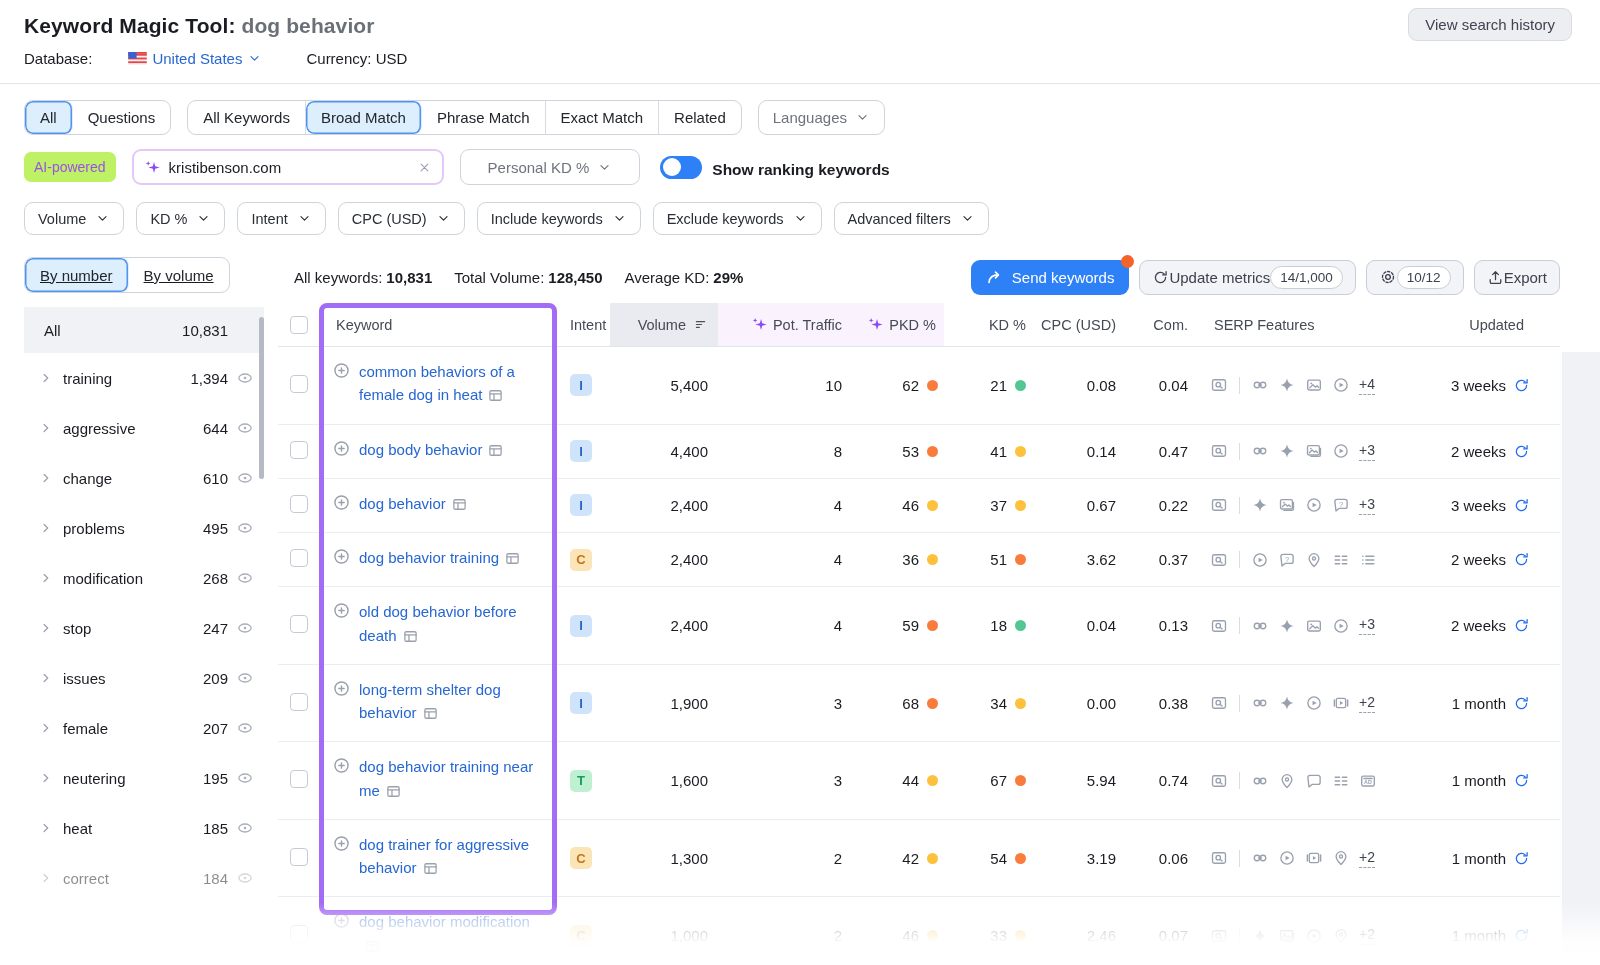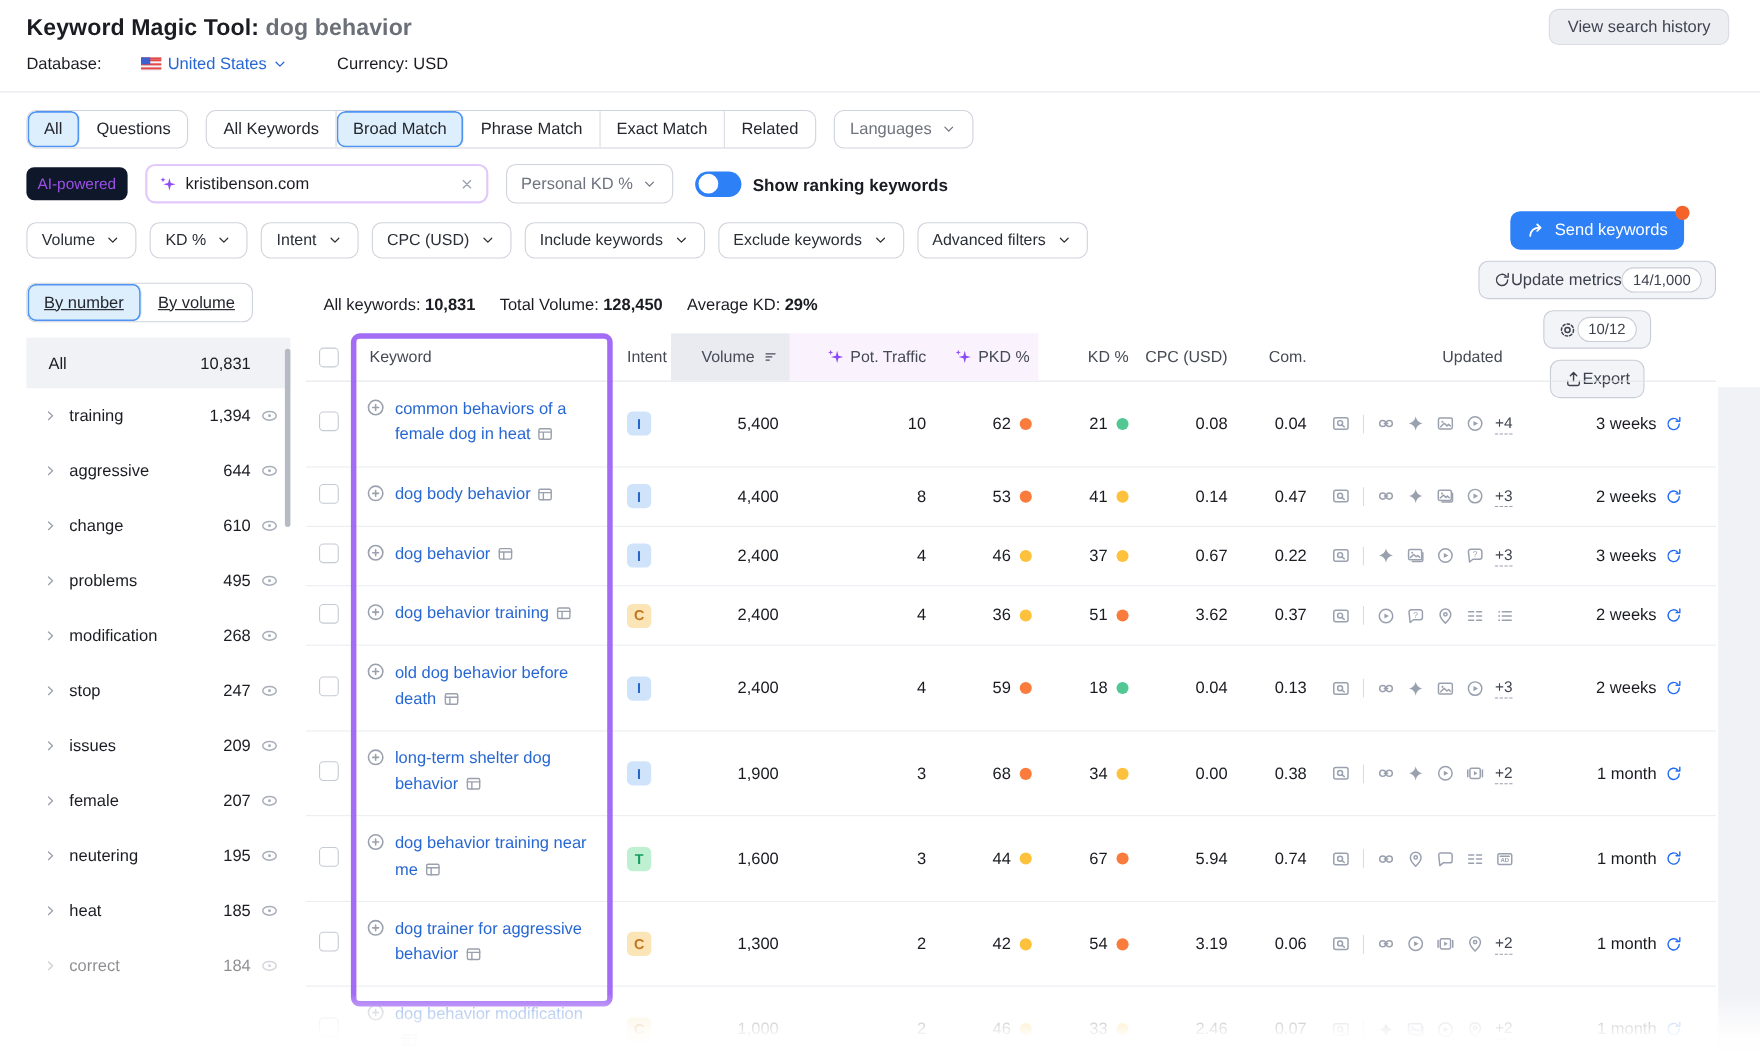--- a/index.html
+++ b/index.html
@@ -26,26 +26,26 @@
   .seg { display:inline-flex; background:#fff; border:1px solid #cfd3db; border-radius:9px; height:35px; overflow:visible; }
   .seg .tab { position:relative; display:flex; align-items:center; padding:0 15px; font-size:15px; color:#23262d;
     background:transparent; border:none; border-right:1px solid #d8dbe2; cursor:pointer; font-family:inherit; }
   .seg .tab:last-child { border-right:none; }
   .seg .tab.sel { background:#ddeefc; box-shadow:inset 0 0 0 1.5px #4f94f2; border-radius:8px; border-right-color:transparent; }
   .lang-btn { display:inline-flex; align-items:center; gap:8px; padding:0 14px; font-size:15px; color:#6e737e;
     background:#fff; border:1px solid #cfd3db; border-radius:9px; height:35px; cursor:pointer; font-family:inherit; }
 
   
   .ai-row { display:flex; align-items:center; padding:14px 24px 0; gap:16px; }
-  .ai-badge { background:#0f172a; color:#9b51e8; font-size:14px; padding:7px 10px; border-radius:7px; }
+  .ai-badge { background:#bef264; color:#9b51e8; font-size:14px; padding:7px 10px; border-radius:7px; }
   .ai-input-wrap { display:flex; align-items:center; gap:8px; width:312px; height:36px;
     border:2px solid #e3c9fa; border-radius:9px; padding:0 10px; background:#fff; }
   .ai-input-wrap input { flex:1; border:none; outline:none; font-size:15px; color:#1a1c22; font-family:inherit; background:transparent; }
   .clear-x { color:#9aa0ac; cursor:pointer; }
-  .dropdown-btn { display:inline-flex; align-items:center; gap:8px; height:36px; padding:0 13px; background:#fff;
+  .dropdown-btn { display:inline-flex; align-items:center; gap:8px; height:36px; padding:0 27px; background:#fff;
     border:1px solid #cfd3db; border-radius:9px; font-size:15px; color:#6e737e; cursor:pointer; font-family:inherit; }
   .toggle-wrap { display:flex; align-items:flex-end; gap:10px; margin-left:4px;font-weight:bold; }
   .toggle { position:relative; width:42px; height:23px; background:#2e80f7; border-radius:12px; cursor:pointer; flex:none; }
   .toggle .knob { position:absolute; left:2.5px; top:2.5px; width:18px; height:18px; border-radius:50%; background:#fff; }
   .toggle-label { font-size:15.5px; color:#1a1c22; }
 
   
   .filters-row { display:flex; align-items:center; gap:12px; padding:17px 24px 0; }
   .filter-btn { display:inline-flex; align-items:center; gap:9px; height:33px; padding:0 13px; background:#fff;
     border:1px solid #cfd3db; border-radius:9px; font-size:14.5px; color:#2a2e36; cursor:pointer; font-family:inherit; }
@@ -63,21 +63,21 @@
   .sgroup .gcount { margin-right:8px; }
   .sgroup .eye { color:#a9aeba; display:flex; }
   .sgroup.faded { opacity:.5; }
   .side-thumb { position:absolute; right:0; top:10px; width:5px; height:162px; background:#b6bac4; border-radius:3px; }
 
   
   .table-col { flex:1; position:relative; }
   .stats-row { display:flex; align-items:center; justify-content:space-between; height:40px; }
   .stats { display:flex; align-items:center; gap:22px; font-size:15px; padding-left:16px; }
   .stat b { margin-left:4px; }
-  .actions { display:flex; align-items:center; gap:10px;flex-direction:column; }
+  .actions { display:flex; align-items:center; gap:10px; }
   .btn-blue { position:relative; display:inline-flex; align-items:center; gap:9px; height:35px; padding:0 15px;
     background:#2e80f7; color:#fff; border:none; border-radius:9px; font-size:15px; cursor:pointer; font-family:inherit; }
   .notif-dot { position:absolute; top:-5px; right:-5px; width:13px; height:13px; background:#f4632a; border-radius:50%; }
   .btn-gray { display:inline-flex; align-items:center; gap:0; height:35px; padding:0 12px; background:#f3f4f7;
     border:1px solid #c9cdd7; border-radius:9px; font-size:15px; color:#3c414d; cursor:pointer; font-family:inherit; }
   .quota-pill { background:#fff; border:1px solid #c9cdd7; border-radius:999px; padding:3px 9px; font-size:13.5px; color:#3c414d; }
 
   
   .table-wrap { position:relative; margin-top:6px; }
   .purple-box { position:absolute; left:41px; top:0; width:238px; height:612px; border:5px solid #a36cf5;
@@ -544,20 +544,21 @@
                 <svg width="17" height="17" viewBox="0 0 20 20" fill="none" stroke="currentColor" stroke-width="1.5" stroke-linecap="round" stroke-linejoin="round">
                   <path d="M11.8 3.4 L13.2 8.6 L18.4 10 L13.2 11.4 L11.8 16.6 L10.4 11.4 L5.2 10 L10.4 8.6 Z" fill="currentColor" stroke="none"></path>
                   <path d="M4.9 2.4 L5.6 4.5 L7.7 5.2 L5.6 5.9 L4.9 8 L4.2 5.9 L2.1 5.2 L4.2 4.5 Z" fill="currentColor" stroke="none"></path>
                 </svg>
               </span>
             <span>PKD %</span>
           </div>
           <div class="th-kd">KD %</div>
           <div class="th-cpc">CPC (USD)</div>
           <div class="th-com">Com.</div>
+          <div class="th-serp">SERP Features</div>
           <div class="th-upd">Updated</div>
         </div>
         <div id="tbody">
             <div class="trow h2x">
               <div class="cell-check"><span class="checkbox"></span></div>
               <div class="cell-kw">
                 <span class="si plus">
                   <svg width="19" height="19" viewBox="0 0 20 20" fill="none" stroke="currentColor" stroke-width="1.5" stroke-linecap="round" stroke-linejoin="round">
                     <circle cx="10" cy="10" r="6.9"></circle>
                     <path d="M10 7.2 V12.8 M7.2 10 H12.8"></path>

